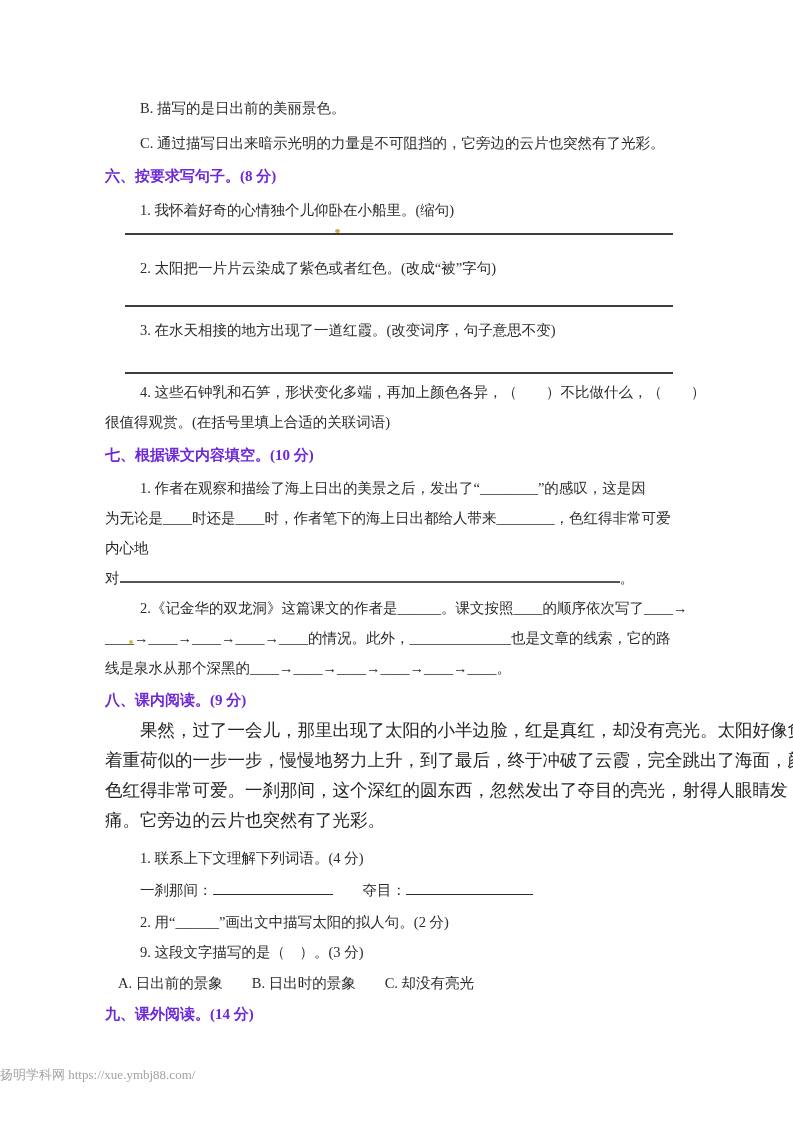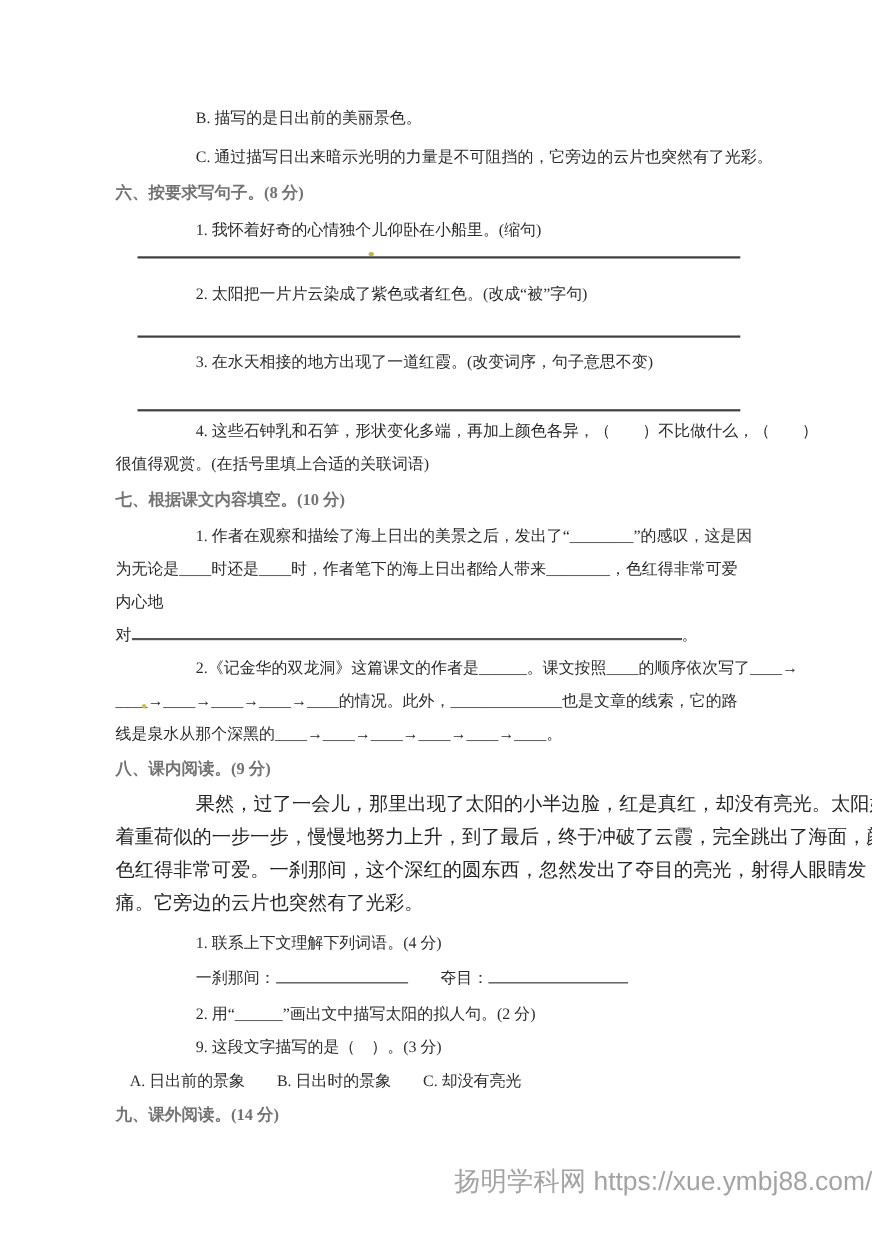--- a/index.html
+++ b/index.html
@@ -6,40 +6,40 @@
   body {
     width:793px; height:1122px; position:relative; overflow:hidden;
     font-family:"Liberation Serif","DejaVu Serif",serif;
     color:#2b2b2b;
   }
   .line {
     position:absolute; height:30px; line-height:30px;
     font-size:14.5px; white-space:nowrap;
   }
   .flush  { left:105px; }
-  .indent { left:140px;margin-left:38px; }
-  .sec-header { font-weight:bold; font-size:15px; color:#737373; }
+  .indent { left:140px; }
+  .sec-header { font-weight:bold; font-size:15px; color:#6d28d9; }
   .passage { font-size:17.5px; color:#242424; }
   .answer-line {
     position:absolute; left:125px; width:548px; height:0;
     border-bottom:2px solid #3d3d3d;
   }
   .u-line {
     display:inline-block; height:14px; vertical-align:baseline;
     border-bottom:2px solid #555555;
   }
   .u-thin {
     display:inline-block; height:14px; vertical-align:baseline;
     border-bottom:1px solid #2b2b2b;
   }
   .gap { display:inline-block; width:30px; }
   .footer {
     position:absolute; top:1060px; left:0; width:100%; height:30px; line-height:30px;
-    text-align:right; font-family:Liberation Sans, sans-serif;
-    font-size:24px; color:#a3a3a3; white-space:nowrap;
+    text-align:left; font-family:Liberation Serif, serif;
+    font-size:13px; color:#a3a3a3; white-space:nowrap;
   }
   .stray { position:absolute; border-radius:50%; }
 </style>
 </head>
 <body>
 
 <div class="line indent" style="top:93px">B. 描写的是日出前的美丽景色。</div>
 <div class="line indent" style="top:128px">C. 通过描写日出来暗示光明的力量是不可阻挡的，它旁边的云片也突然有了光彩。</div>
 
 <div class="line flush sec-header" style="top:161px">六、按要求写句子。(8 分)</div>

